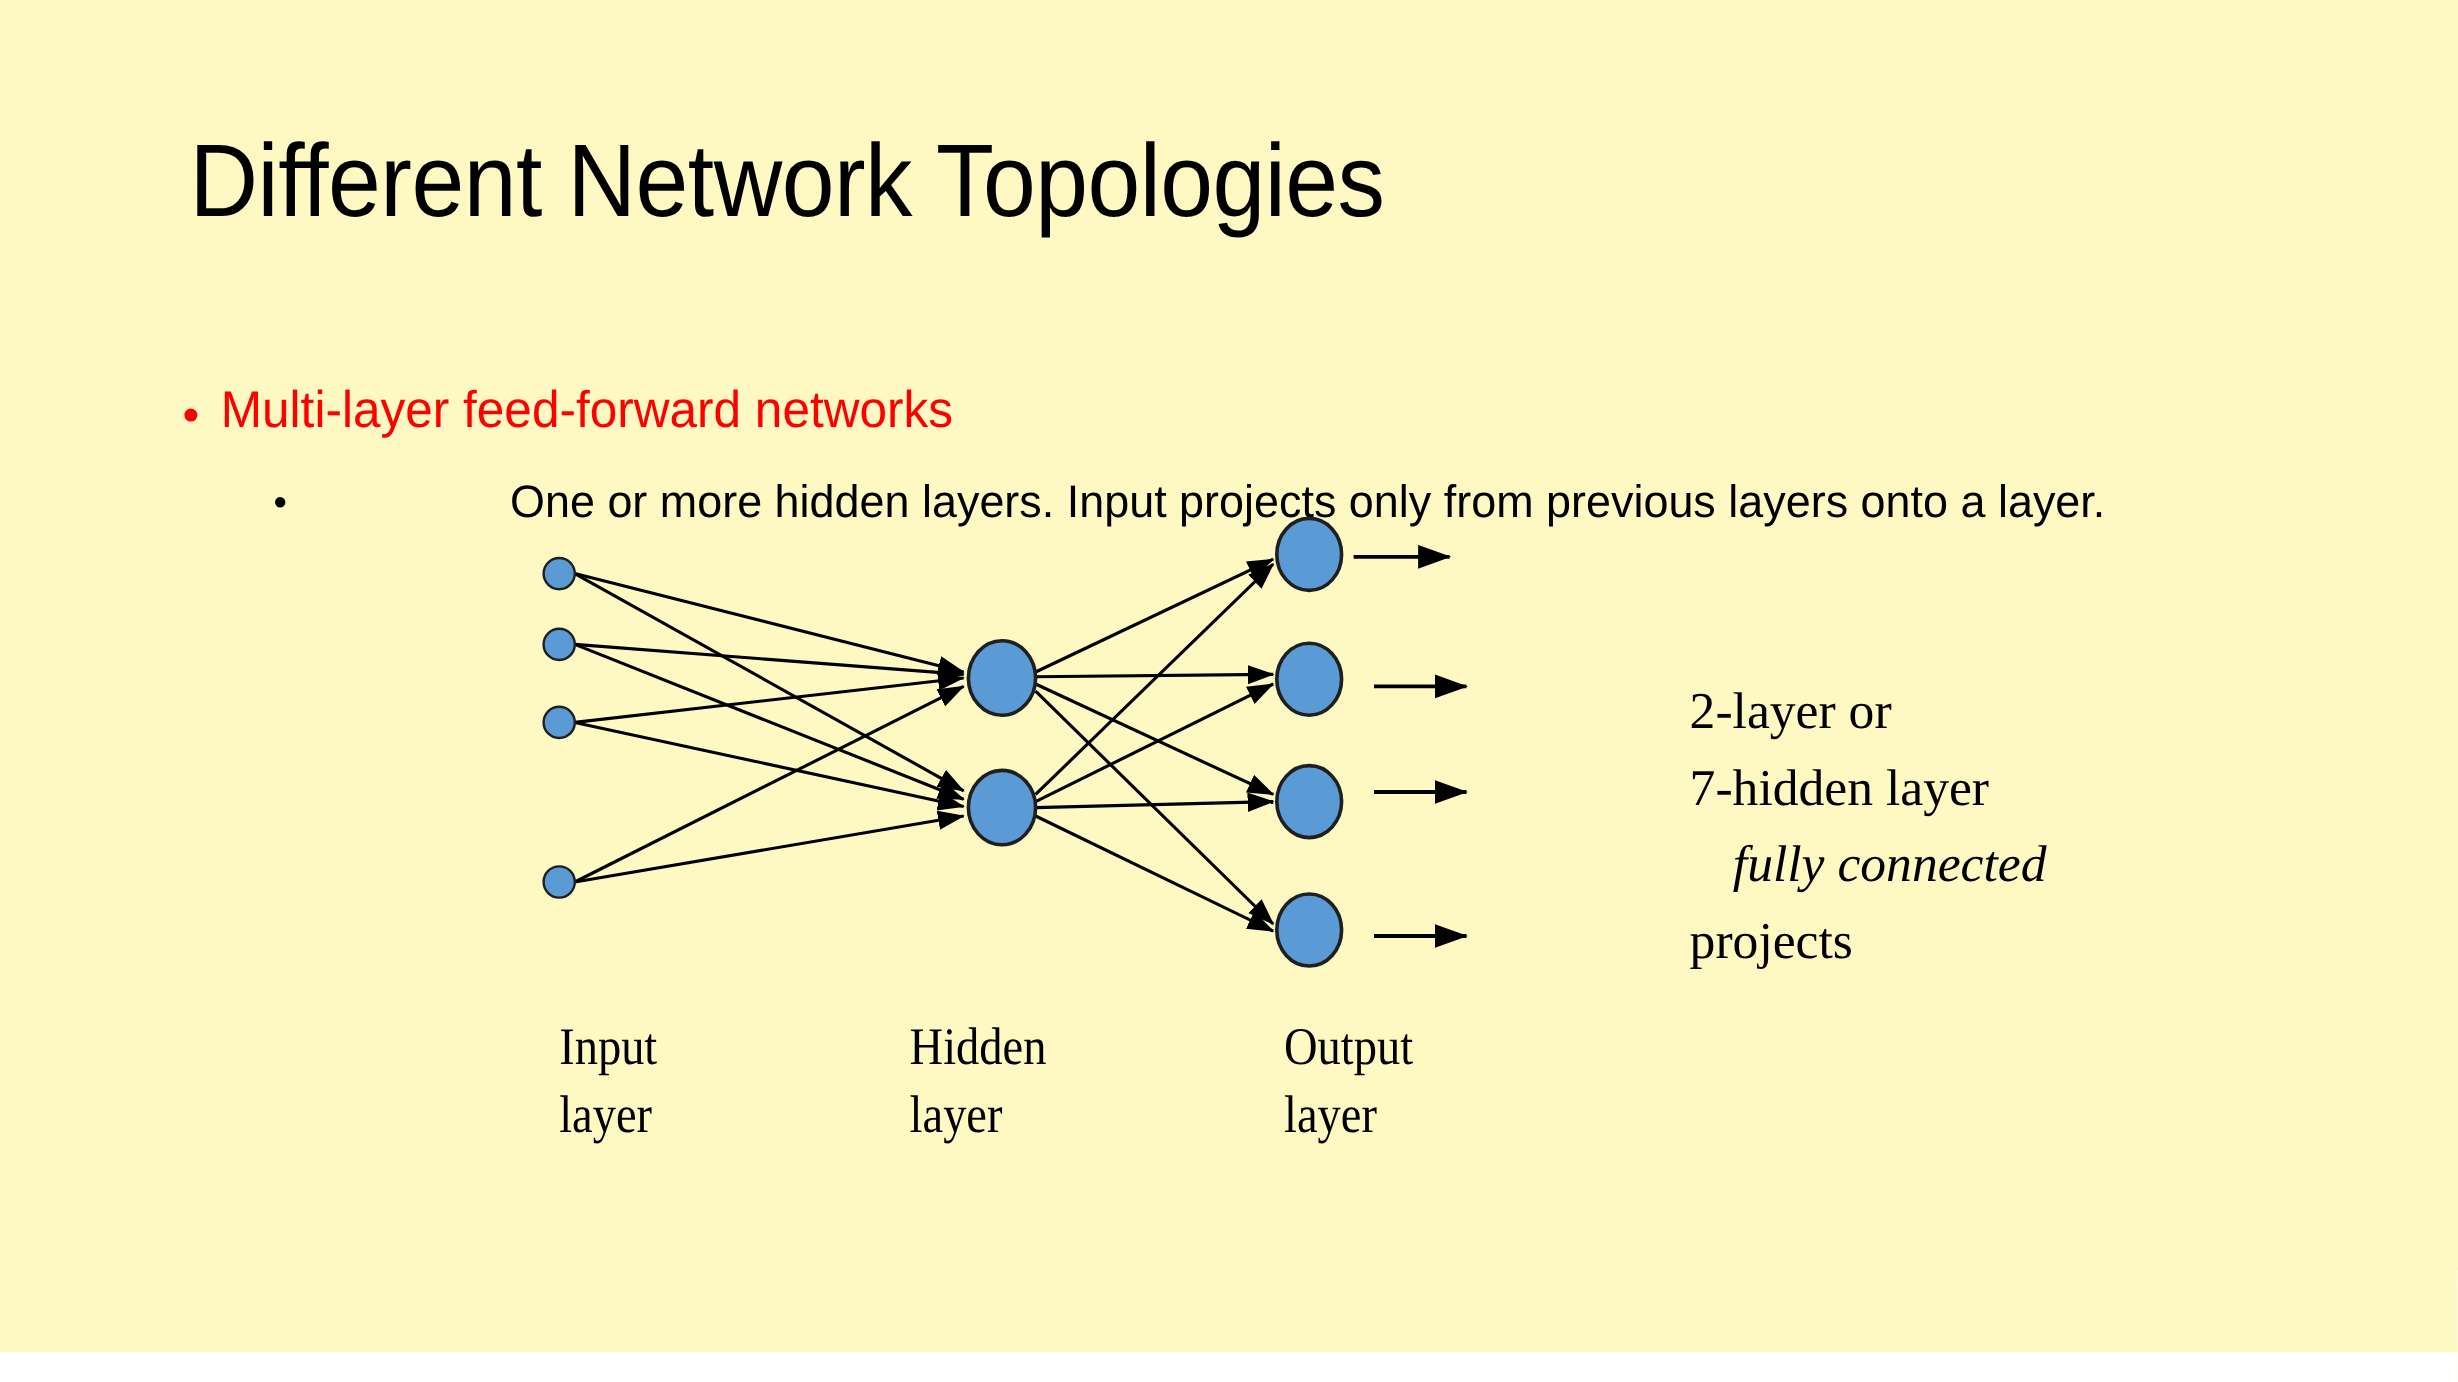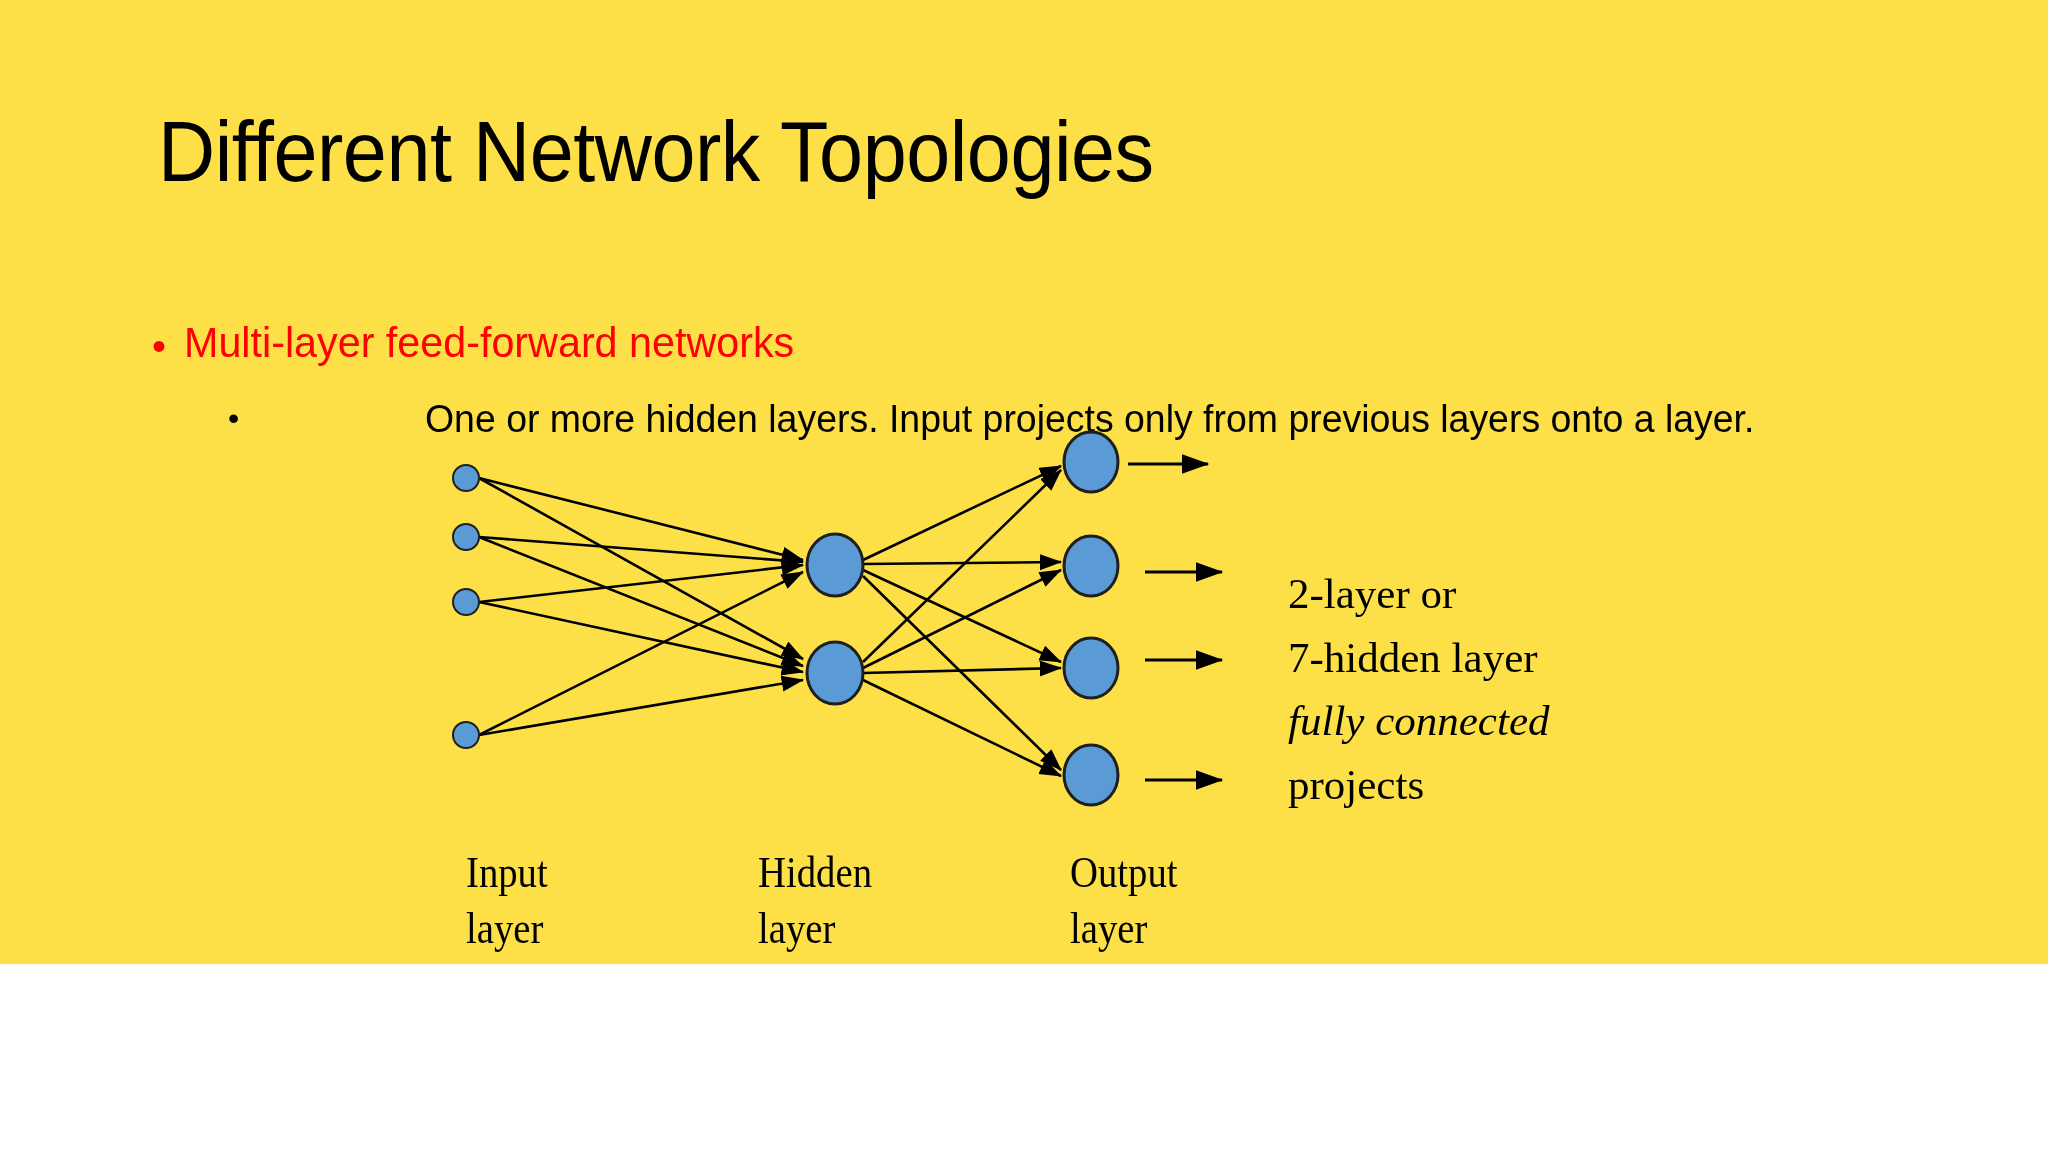--- a/index.html
+++ b/index.html
@@ -3,22 +3,22 @@
 <meta charset="utf-8">
 <style>
   html, body {
     margin: 0;
     padding: 0;
     background: #ffffff;
   }
   #slide {
     position: relative;
     width: 2048px;
-    height: 964px;
-    background: #fde047;
+    height: 1127px;
+    background: #fef9c3;
     overflow: hidden;
     font-family: "Liberation Sans", sans-serif;
   }
 
   
   #slide-title {
     position: absolute;
     left: 158px;
     top: 106px;
     width: 1700px;
@@ -110,29 +110,29 @@
     transform: scaleX(0.88);
     transform-origin: left top;
   }
   #caption-input  { left: 466px; top: 845px; }
   #caption-hidden { left: 758px; top: 845px; }
   #caption-output { left: 1070px; top: 845px; }
 
   
   #annotation {
     position: absolute;
-    left: 1288px;
+    left: 1408px;
     top: 562px;
     font-family: "Liberation Serif", serif;
     font-size: 43px;
     line-height: 1.48;
     color: #000000;
     white-space: nowrap;
   }
-  #annotation .ital { font-style: italic; }
+  #annotation .ital { font-style: italic; margin-left: 36px; }
 </style>
 </head>
 <body>
 
 <div id="slide">
 
   <div id="slide-title">Different Network Topologies</div>
 
   <div id="bullet-1">
     <span class="marker">•</span>

